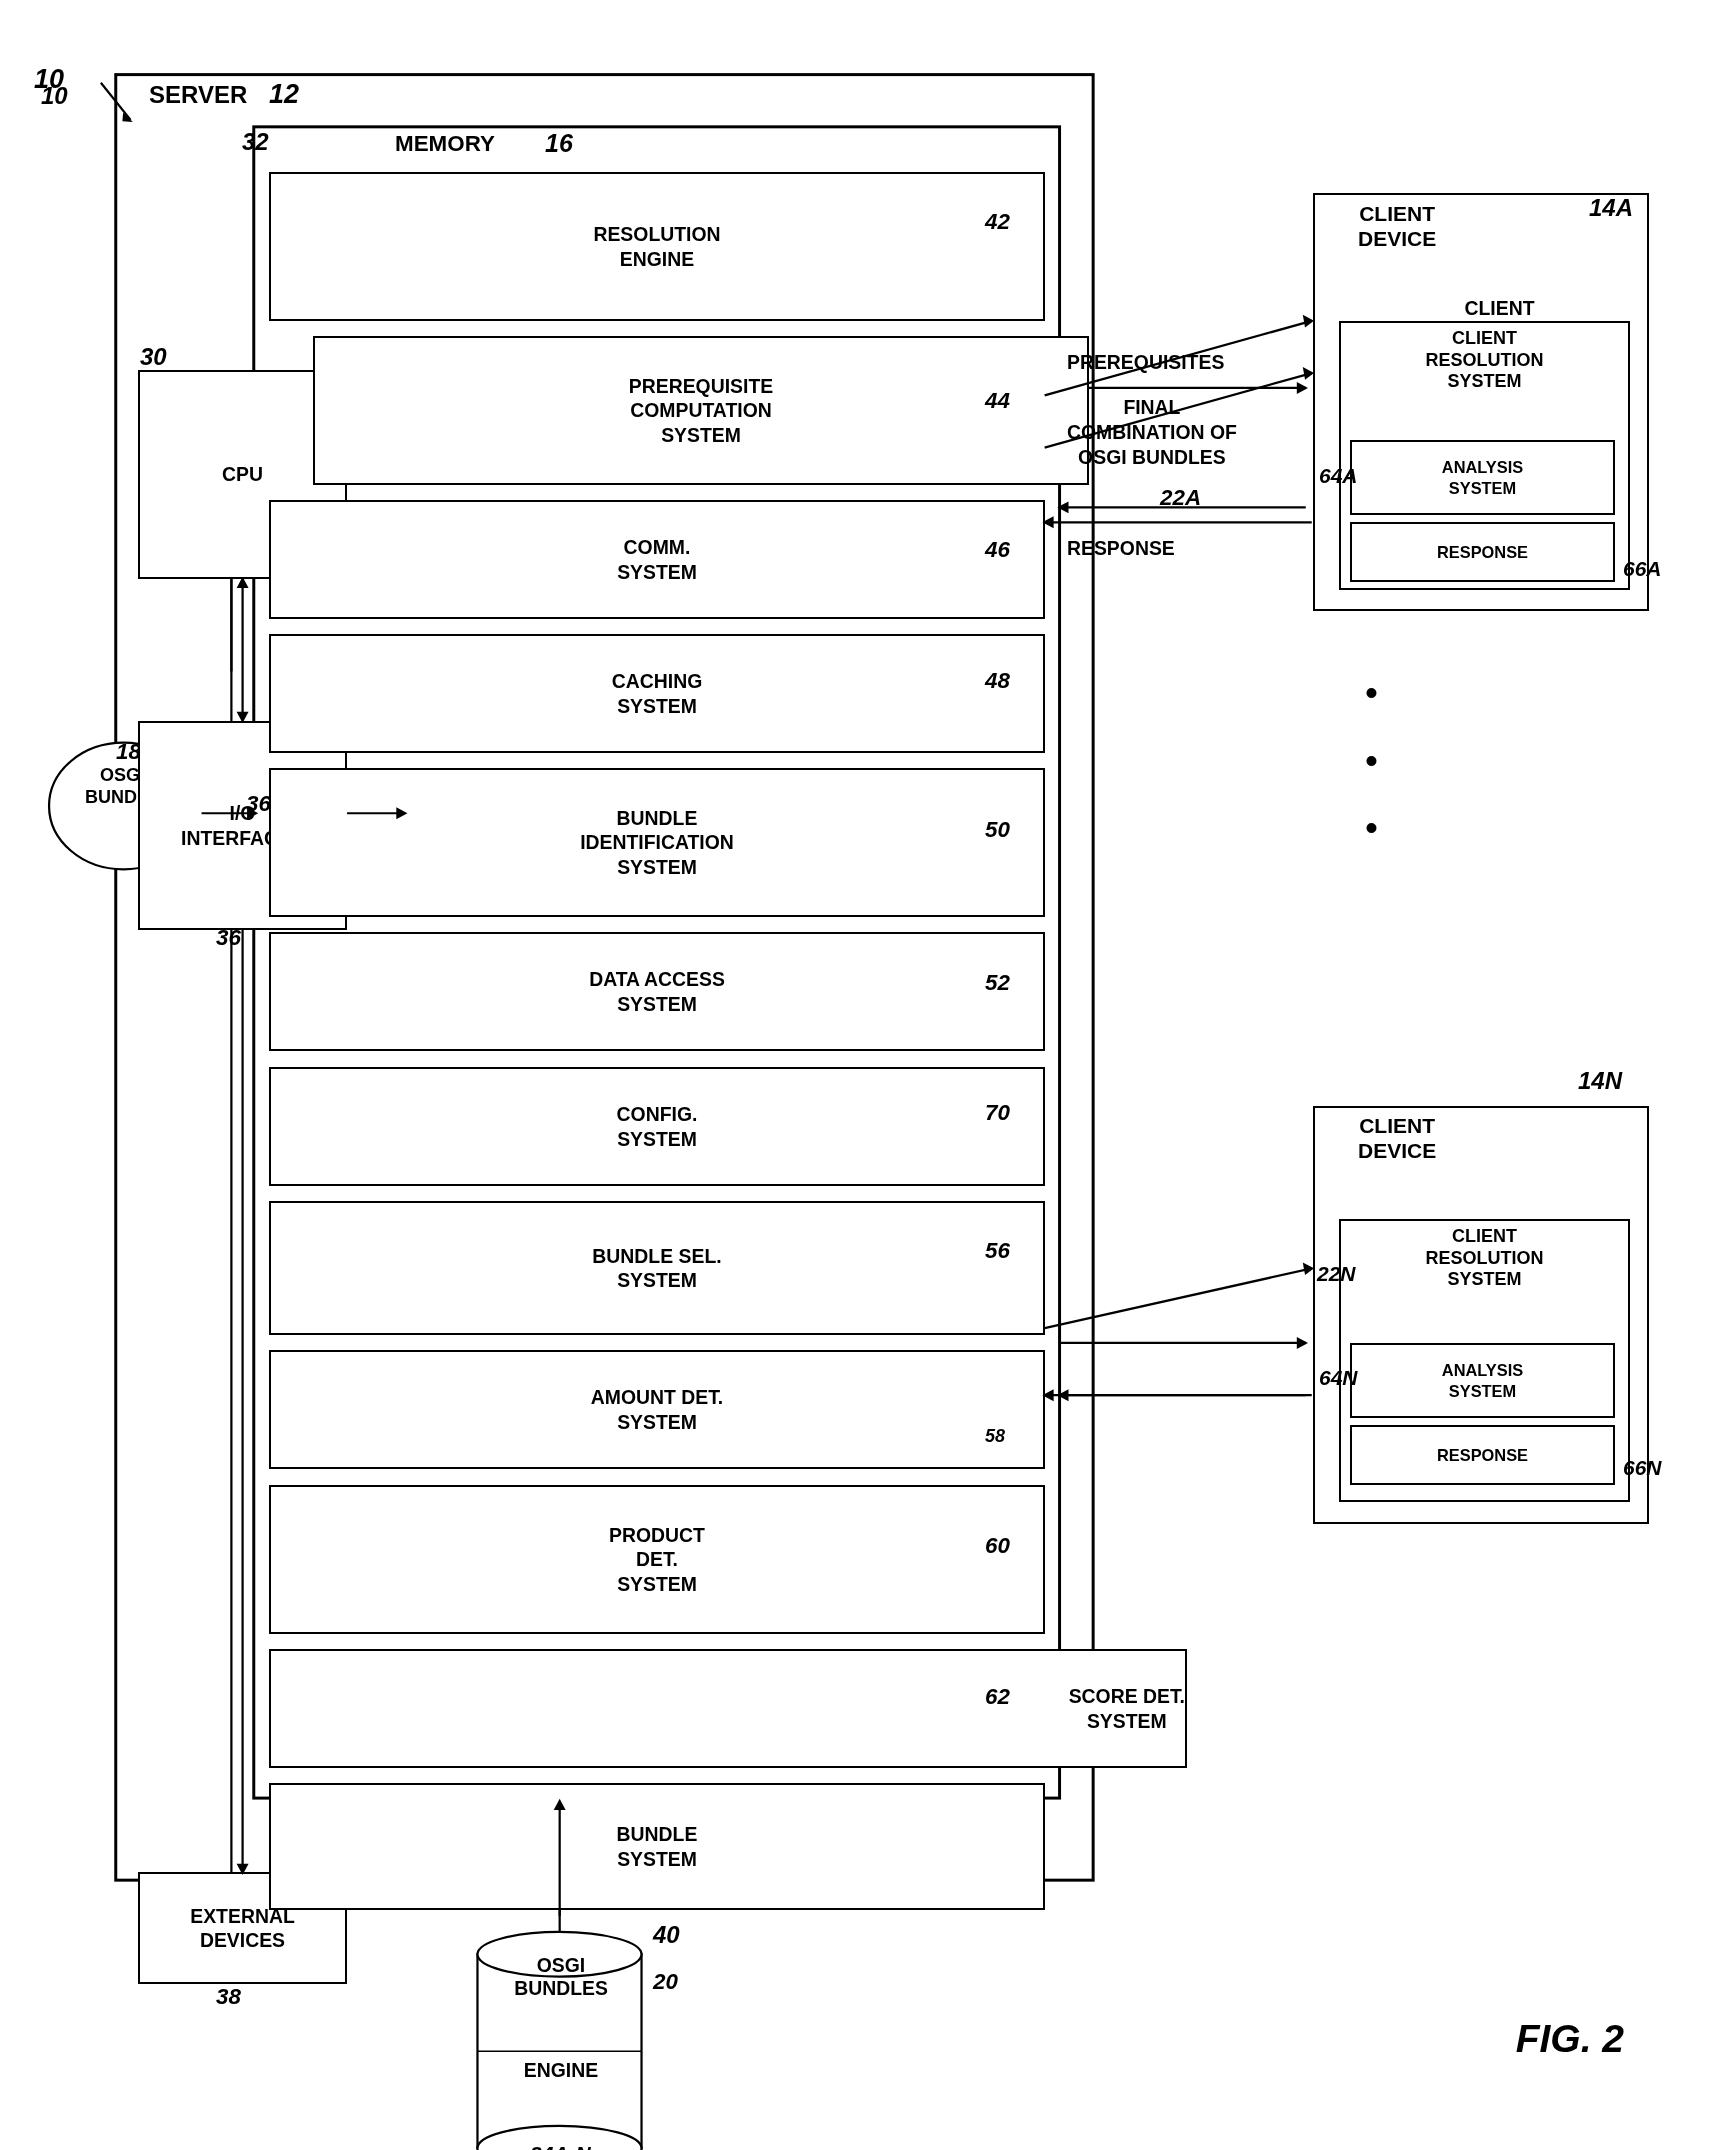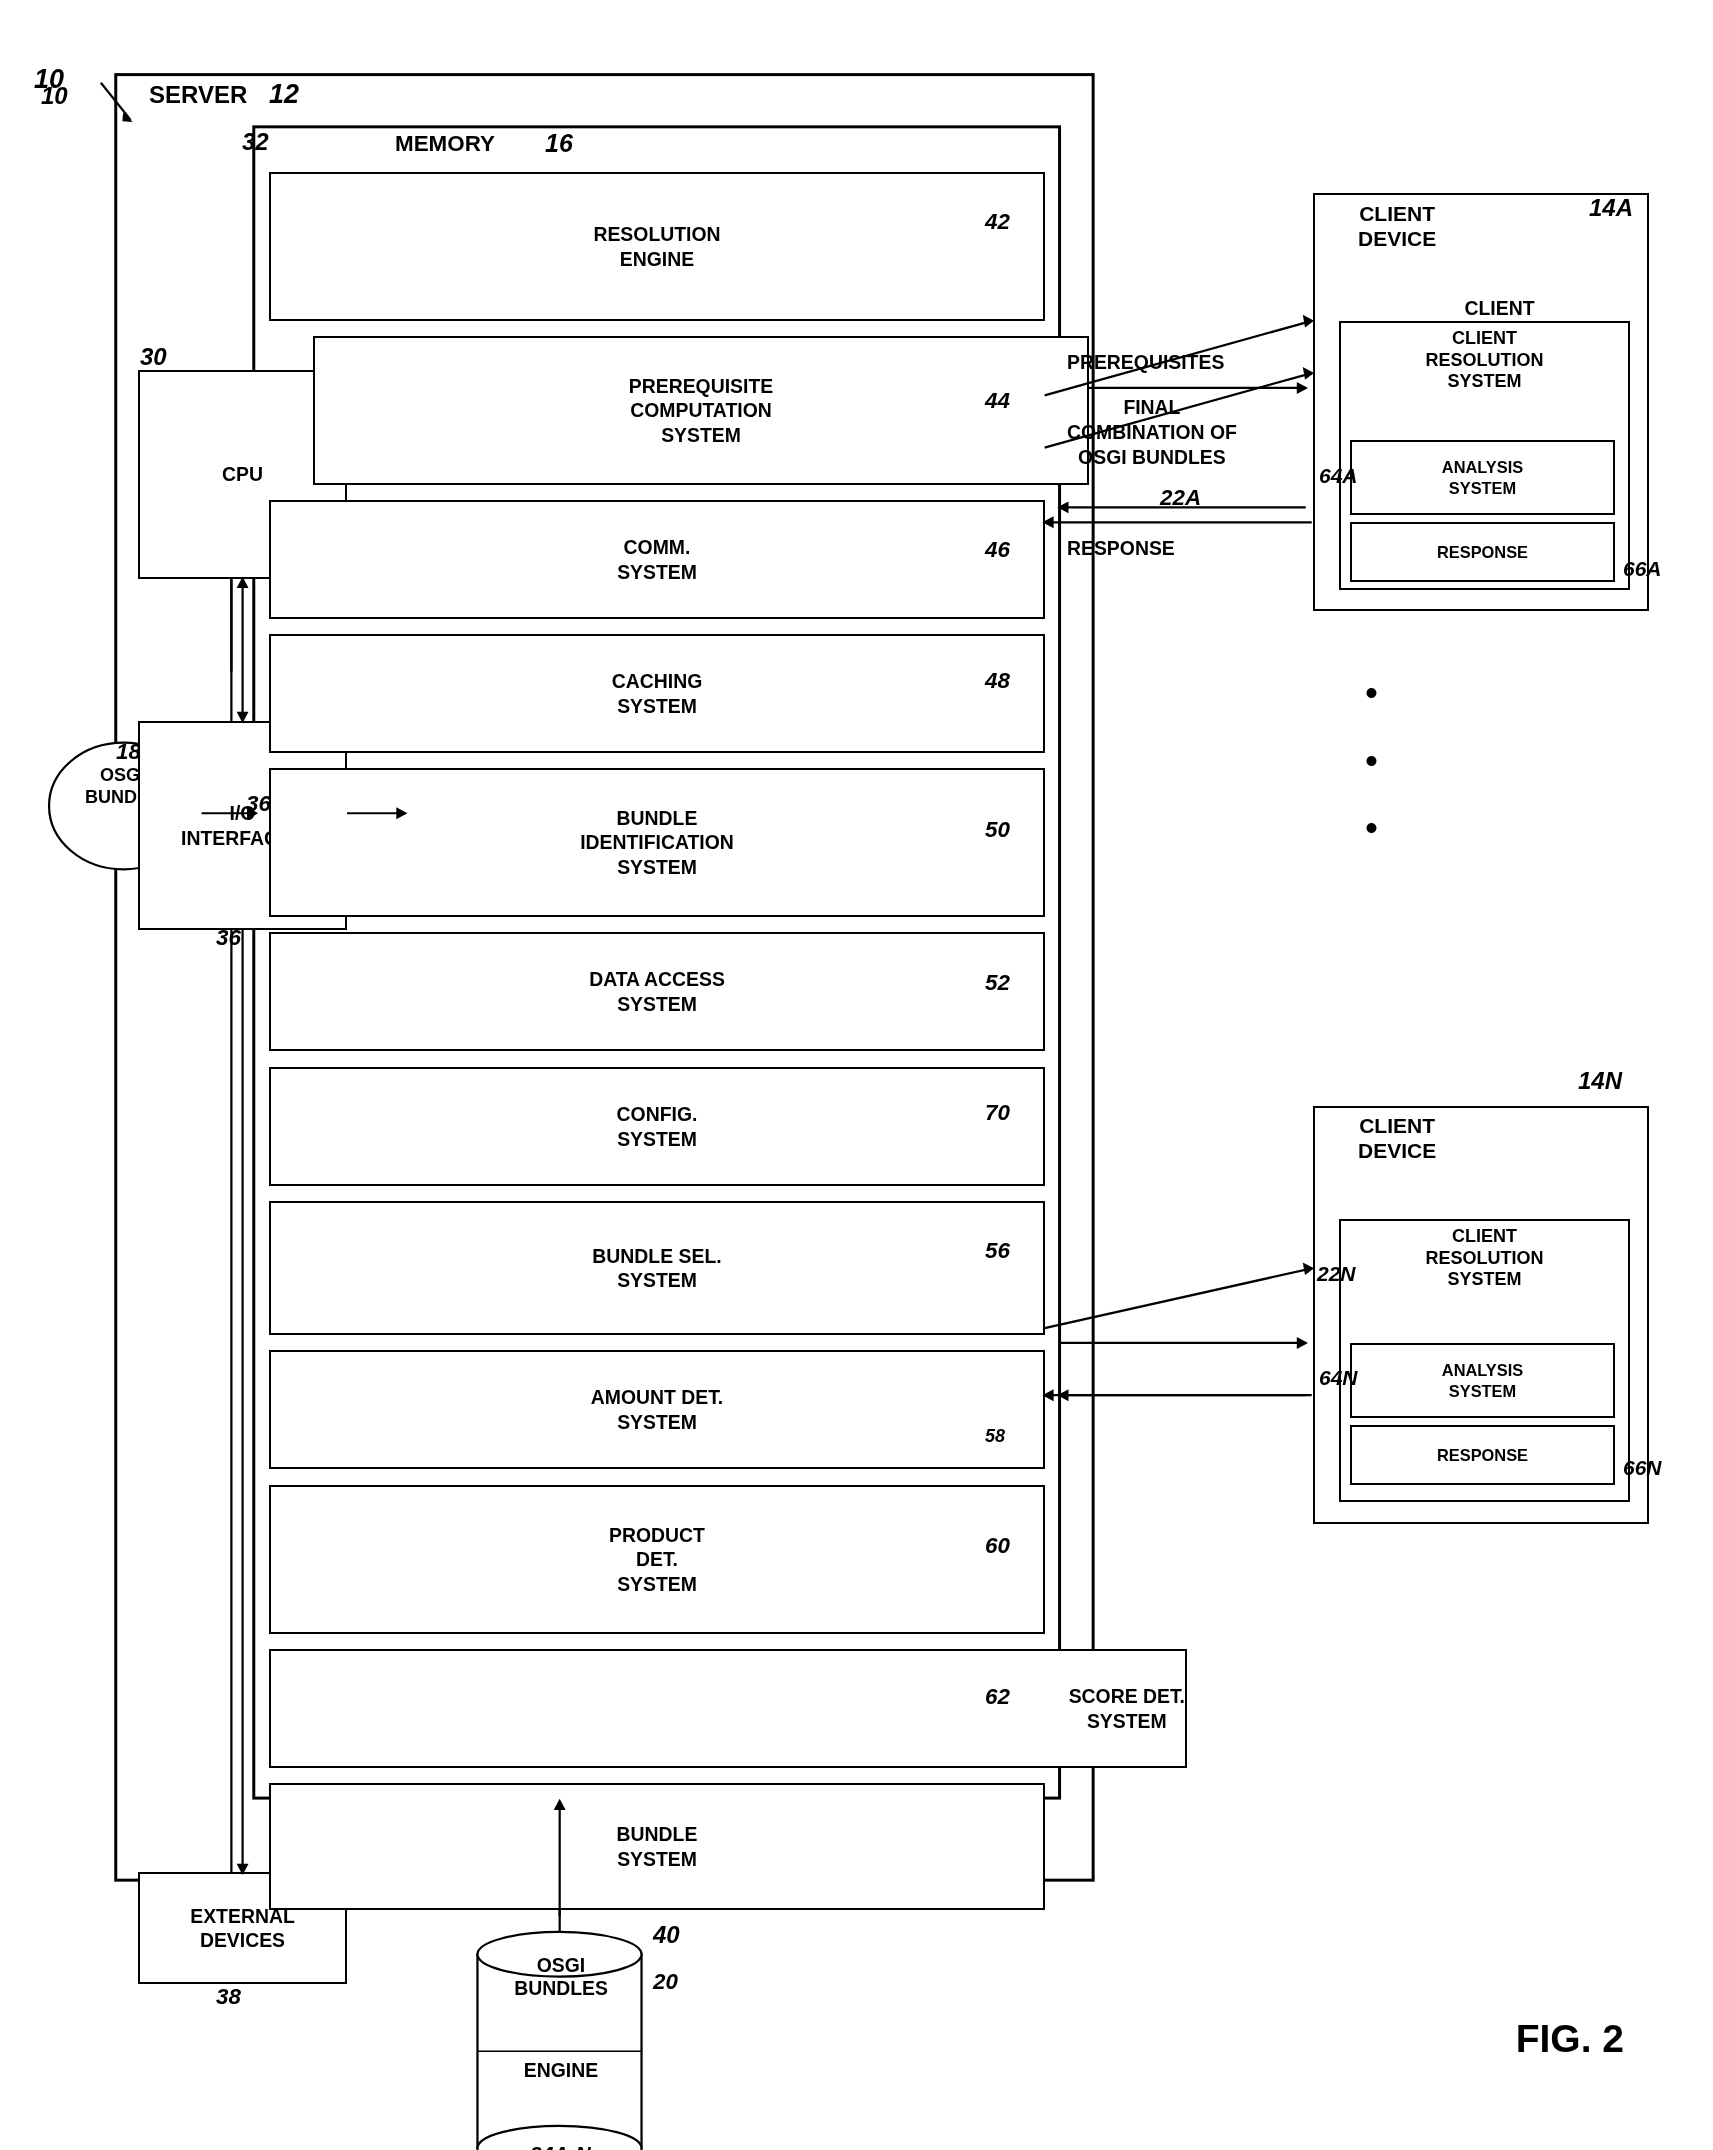--- a/index.html
+++ b/index.html
@@ -58,20 +58,21 @@
       height: 2151px;
       pointer-events: none;
     }
 
     
 
     
     .fig-label {
       position: absolute;
       font-size: 39px;
+      font-style: italic;
       font-weight: bold;
     }
   </style>
 </head>
 <body>
 
 <div class="diagram-container">
 
   <svg class="arrows" viewBox="0 0 2297 2883" width="1714" height="2151">
 

